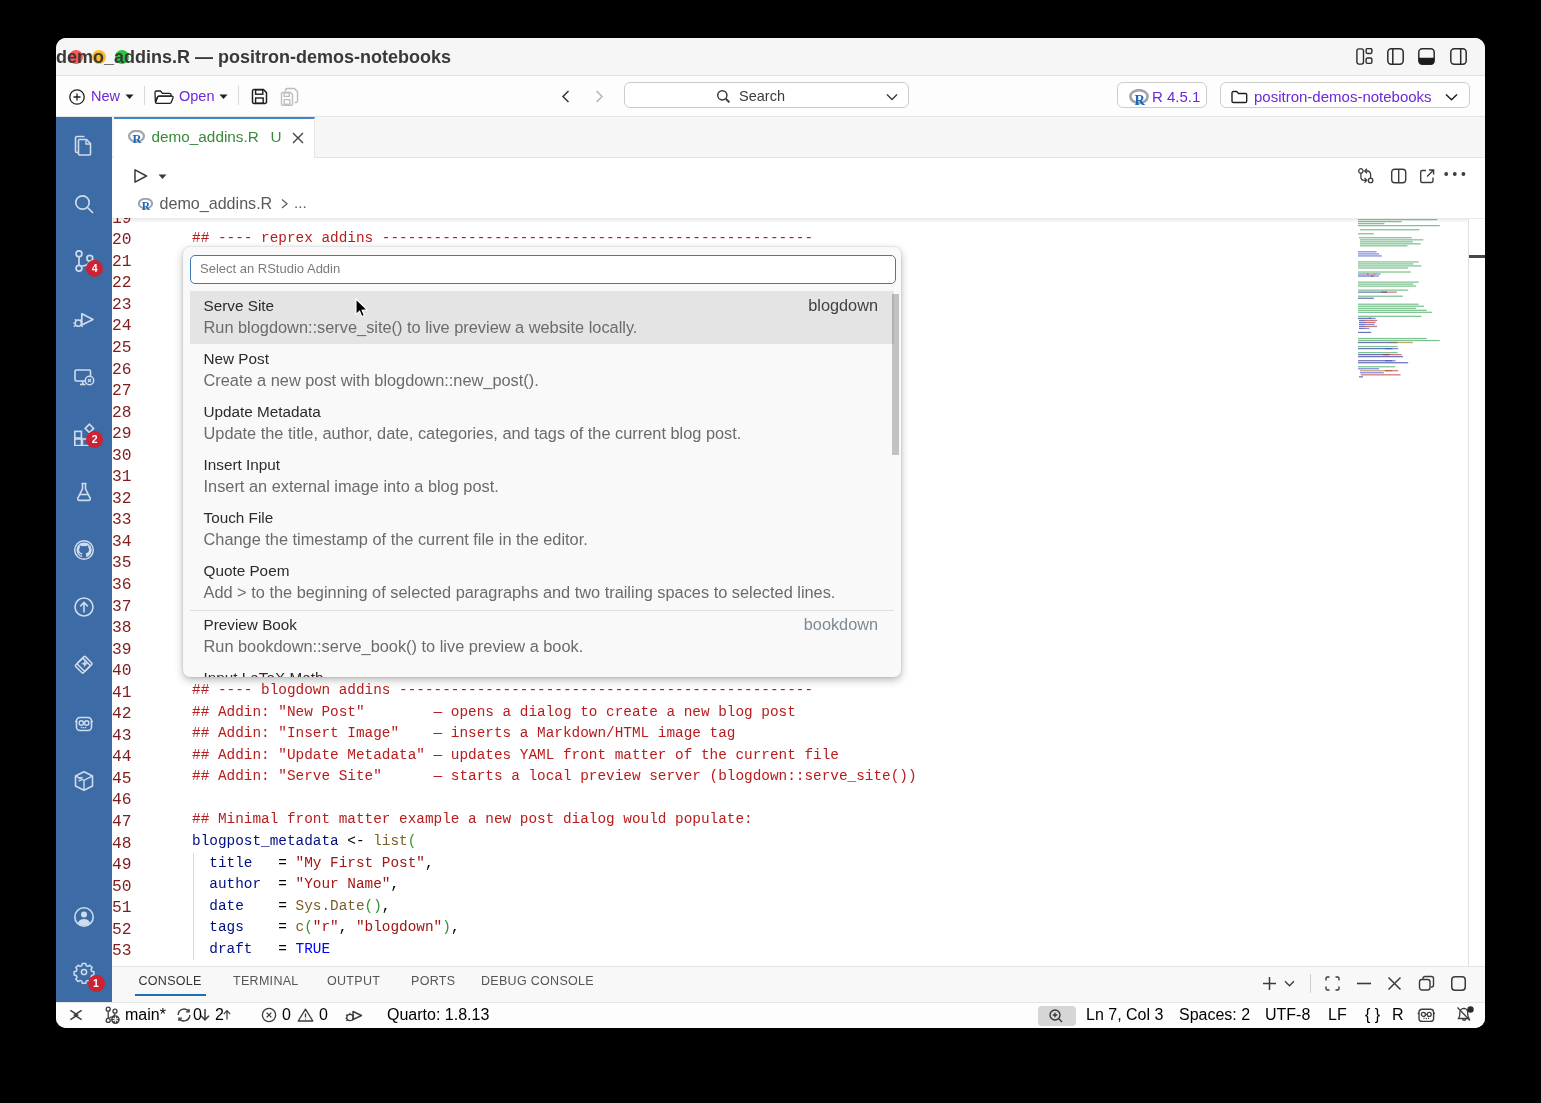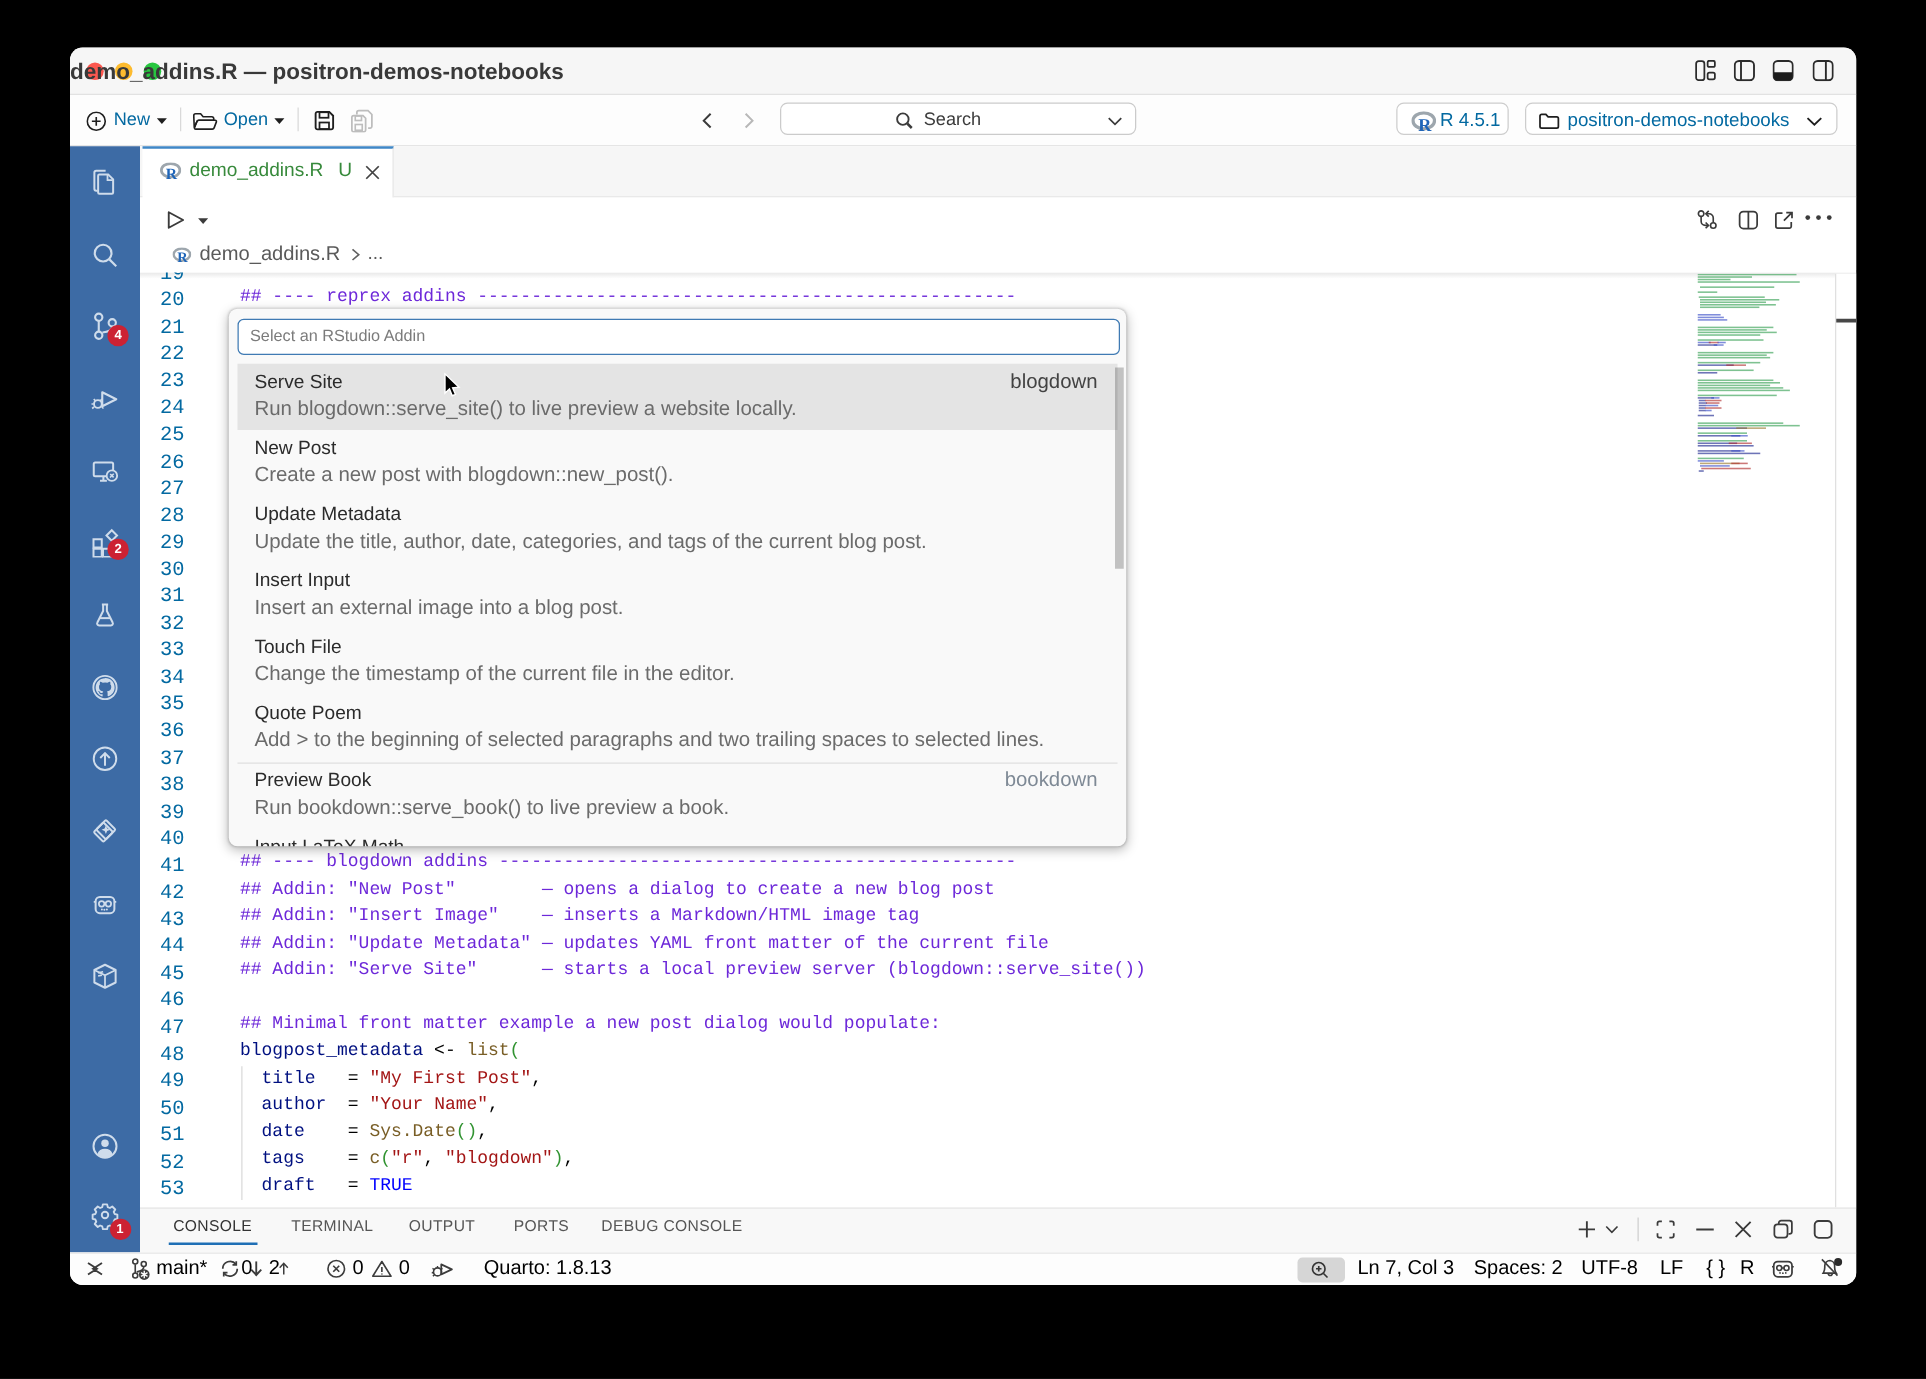--- a/index.html
+++ b/index.html
@@ -2,34 +2,34 @@
 <html><head><meta charset="utf-8"><style>
 *{margin:0;padding:0;box-sizing:border-box}
 html,body{width:1541px;height:1103px;background:#000;overflow:hidden}
 body{position:relative;font-family:"Liberation Sans",sans-serif;-webkit-font-smoothing:antialiased}
 .win{position:absolute;left:56px;top:38px;width:1429px;height:990px;background:#fff;border-radius:10px;overflow:hidden}
 .abs{position:absolute}
 .titlebar{left:0;top:0;width:100%;height:38px;background:#f6f6f6;border-bottom:1px solid #e2e2e2}
 .tl{position:absolute;width:14px;height:14px;border-radius:50%;top:12px}
 .wtitle{position:absolute;top:0;left:0;width:100%;text-align:left;line-height:38px;font-size:18px;font-weight:bold;color:#393939}
 .toolbar{left:0;top:38px;width:100%;height:41px;background:#fdfdfd;border-bottom:1px solid #e5e5e5}
-.tbtext{position:absolute;font-size:14.5px;color:#0369a1;line-height:41px}
+.tbtext{position:absolute;font-size:14.5px;color:#6d28d9;line-height:41px}
 .vsep{position:absolute;top:10px;height:19px;width:1px;background:#d9d9d9}
 .searchbox{position:absolute;left:568px;top:6px;width:285px;height:26px;border:1px solid #cbcbcb;border-radius:6px;background:#fff}
 .pill{position:absolute;top:6px;height:26px;border:1px solid #cdcdcd;border-radius:6px;background:#fff;font-size:13px;color:#1f1f1f}
 .activitybar{left:0;top:79px;width:56px;height:885px;background:#3d6ba5}
 .abadge{position:absolute;width:17px;height:17px;border-radius:50%;background:#cc2233;color:#fff;font-size:10.5px;font-weight:bold;text-align:center;line-height:17px}
 .tabstrip{left:56px;top:79px;width:1373px;height:41px;background:#f6f6f6;border-bottom:1px solid #e5e5e5;overflow:visible}
 .tab{position:absolute;left:2px;top:0;width:201px;height:42px;background:#fff;border-top:2px solid #3f87c6;border-right:1px solid #e5e5e5}
 .edtoolbar{left:56px;top:119.5px;width:1373px;height:33px;background:#fff}
 .breadcrumbs{left:56px;top:152.5px;width:1373px;height:25px;background:#fff;font-size:15.3px;color:#5a5a5a}
 .editor{left:56px;top:179.5px;width:1373px;height:748.5px;background:#fff;overflow:hidden}
-.gutter{position:absolute;left:0;top:-9.83px;width:51.5px;text-align:center;font-family:"Liberation Mono",monospace;font-size:16.3px;color:#0369a1;line-height:21.55px}
+.gutter{position:absolute;left:0;top:-9.83px;width:51.5px;text-align:left;font-family:"Liberation Mono",monospace;font-size:16.3px;color:#7f1d1d;line-height:21.55px}
 .codebody{position:absolute;left:80px;top:-11.33px;font-family:"Liberation Mono",monospace;font-size:14.38px;font-weight:500;line-height:21.55px;white-space:pre;color:#000}
-.codebody .c{color:#6d28d9}.codebody .v{color:#001080}.codebody .f{color:#795E26}
+.codebody .c{color:#b91c1c}.codebody .v{color:#001080}.codebody .f{color:#795E26}
 .codebody .p{color:#319331}.codebody .s{color:#A31515}.codebody .k{color:#0000FF}
 .qp{position:absolute;left:127px;top:209px;width:718px;height:430px;background:#f9f9f9;border-radius:7px;box-shadow:0 3px 9px rgba(0,0,0,0.28), 0 0 2px rgba(0,0,0,0.18);overflow:hidden}
 .qpinput{position:absolute;left:7px;top:8px;width:706px;height:29px;border:1.5px solid #3f7ab3;border-radius:5px;background:#fff;font-size:13px;color:#7b7b7b;line-height:26px;padding-left:9px}
 .qplist{position:absolute;left:7px;top:44px;width:704px}
 .qpitem{position:absolute;left:0;width:704px;height:53px}
 .qptitle{position:absolute;left:13.5px;top:3.5px;font-size:15.3px;color:#2b2b2b;line-height:21px}
 .qpdesc{position:absolute;left:13.5px;top:25.5px;font-size:16.35px;color:#6b6b6b;line-height:21px}
 .qplabel{position:absolute;right:16px;top:3.5px;font-size:16.3px;line-height:21px}
 .panelhdr{left:56px;top:928px;width:1373px;height:36px;background:#f8f8f8;border-top:1px solid #e5e5e5}
 .ptab{position:absolute;top:0;height:29.5px;line-height:30px;font-size:12.5px;color:#3b3b3b;letter-spacing:0.3px}

